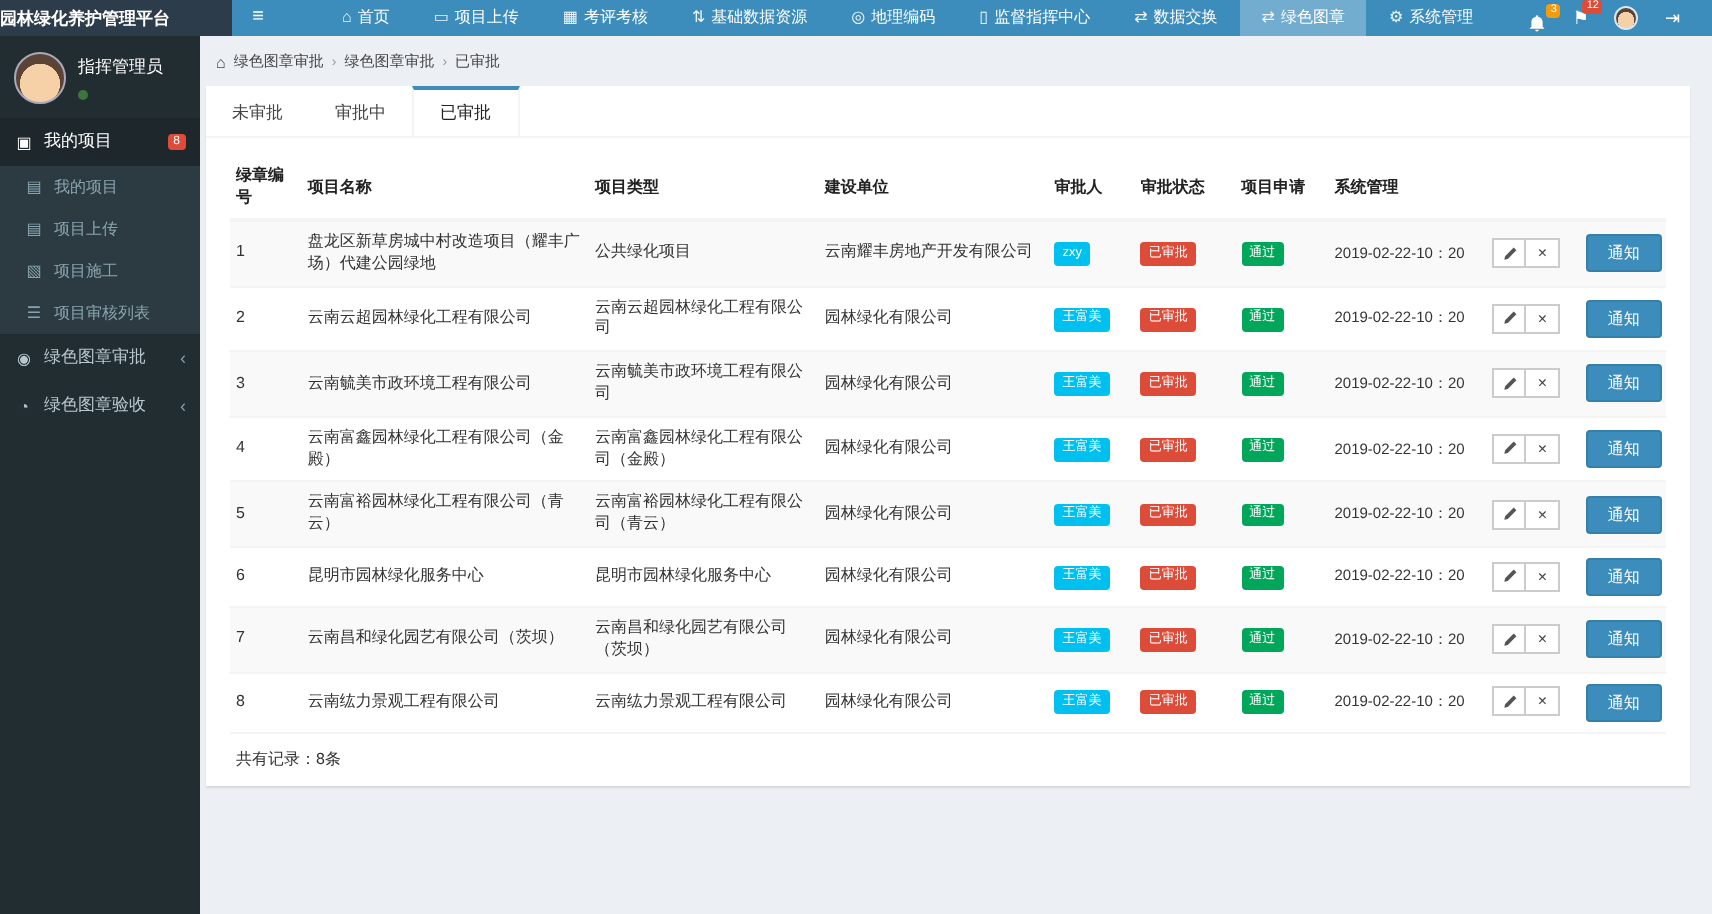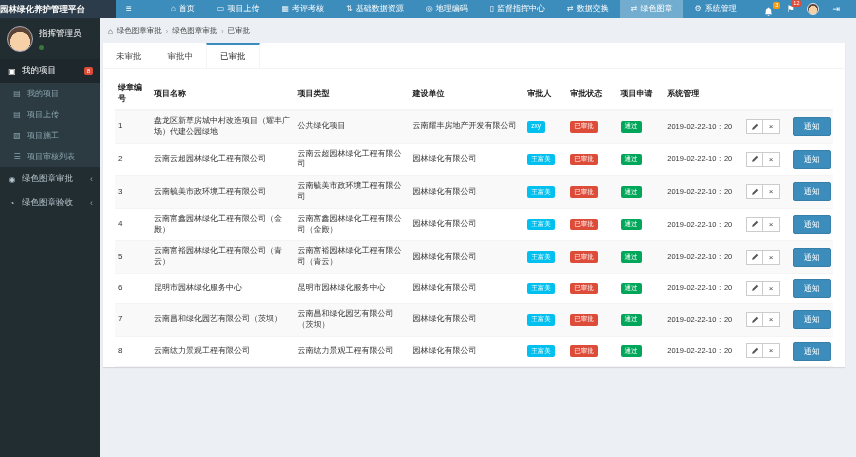--- a/index.html
+++ b/index.html
@@ -398,15 +398,16 @@
                     <button class="btn-sm">
                       <span>×</span>
                     </button>
                   </span></td>
                 <td><button class="btn-notify">通知</button></td>
               </tr>
             </tbody>
         </table>
       </div>
 
+      <div class="table-footer">共有记录：8条</div>
     </div>
   </div>
 </div>
 
 </body></html>

